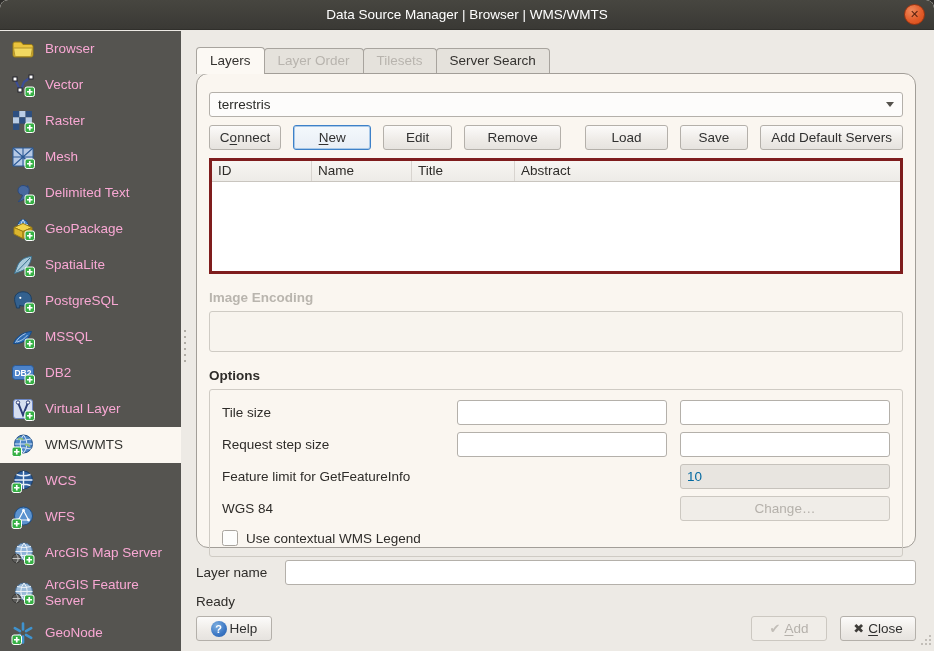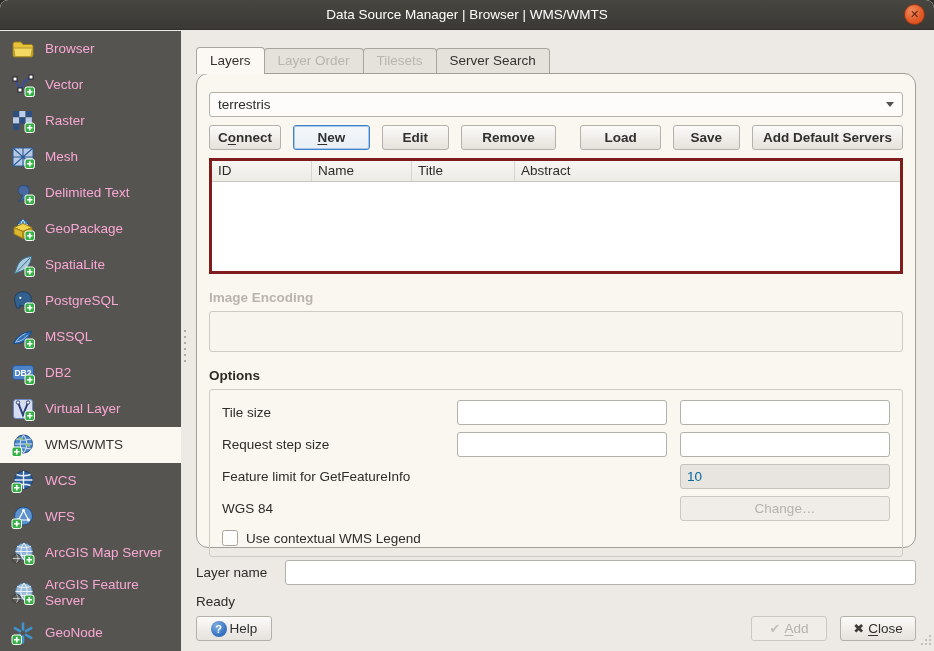--- a/index.html
+++ b/index.html
@@ -40,21 +40,21 @@
   .tab.disabled { color:#b8b4ae; }
 
   .frame { border:1px solid #a29e98; border-radius:12px; background:#faf6f0; height:475px; padding:18px 12px; position:relative; z-index:1; }
 
   .combo { height:25px; background:#fdfcfb; border:1px solid #b4b0aa; border-radius:3px;
            display:flex; align-items:center; padding:0 8px; cursor:pointer; }
   .combo-val { flex:1; color:#2b2b28; }
   .combo-arrow { width:0; height:0; border-left:4.5px solid transparent; border-right:4.5px solid transparent;
                  border-top:5px solid #55524d; }
 
-  .btnrow { display:flex; gap:12px; margin-top:8px;font-weight:bold; }
+  .btnrow { display:flex; gap:12px; margin-top:8px; }
   .btn { height:25px; border:1px solid #b4b0aa; border-radius:3px; color:#303030;
          background:linear-gradient(#fcfbfa,#eeebe7 60%,#e6e3df); display:flex; align-items:center; justify-content:center;
          padding:0 10px; cursor:pointer; white-space:nowrap; }
   .btn.focus { border:1px solid #3e81c8; box-shadow:inset 0 0 0 1px #a8c8e8; background:linear-gradient(#f4f8fc,#e8eef5); }
   .btn.disabled { background:#f0ede8; border-color:#ccc8c1; color:#b5b1ab; cursor:default; }
   .spacer { flex:1; }
   u { text-underline-offset:2px; }
 
   .srv-table { margin-top:8px; height:116px; border:3px solid #7f1d1d; background:#ffffff; display:flex; flex-direction:column; }
   .srv-head { display:flex; height:21px; background:linear-gradient(#f7f5f2,#edebe7); border-bottom:1px solid #c9c5bf; }

